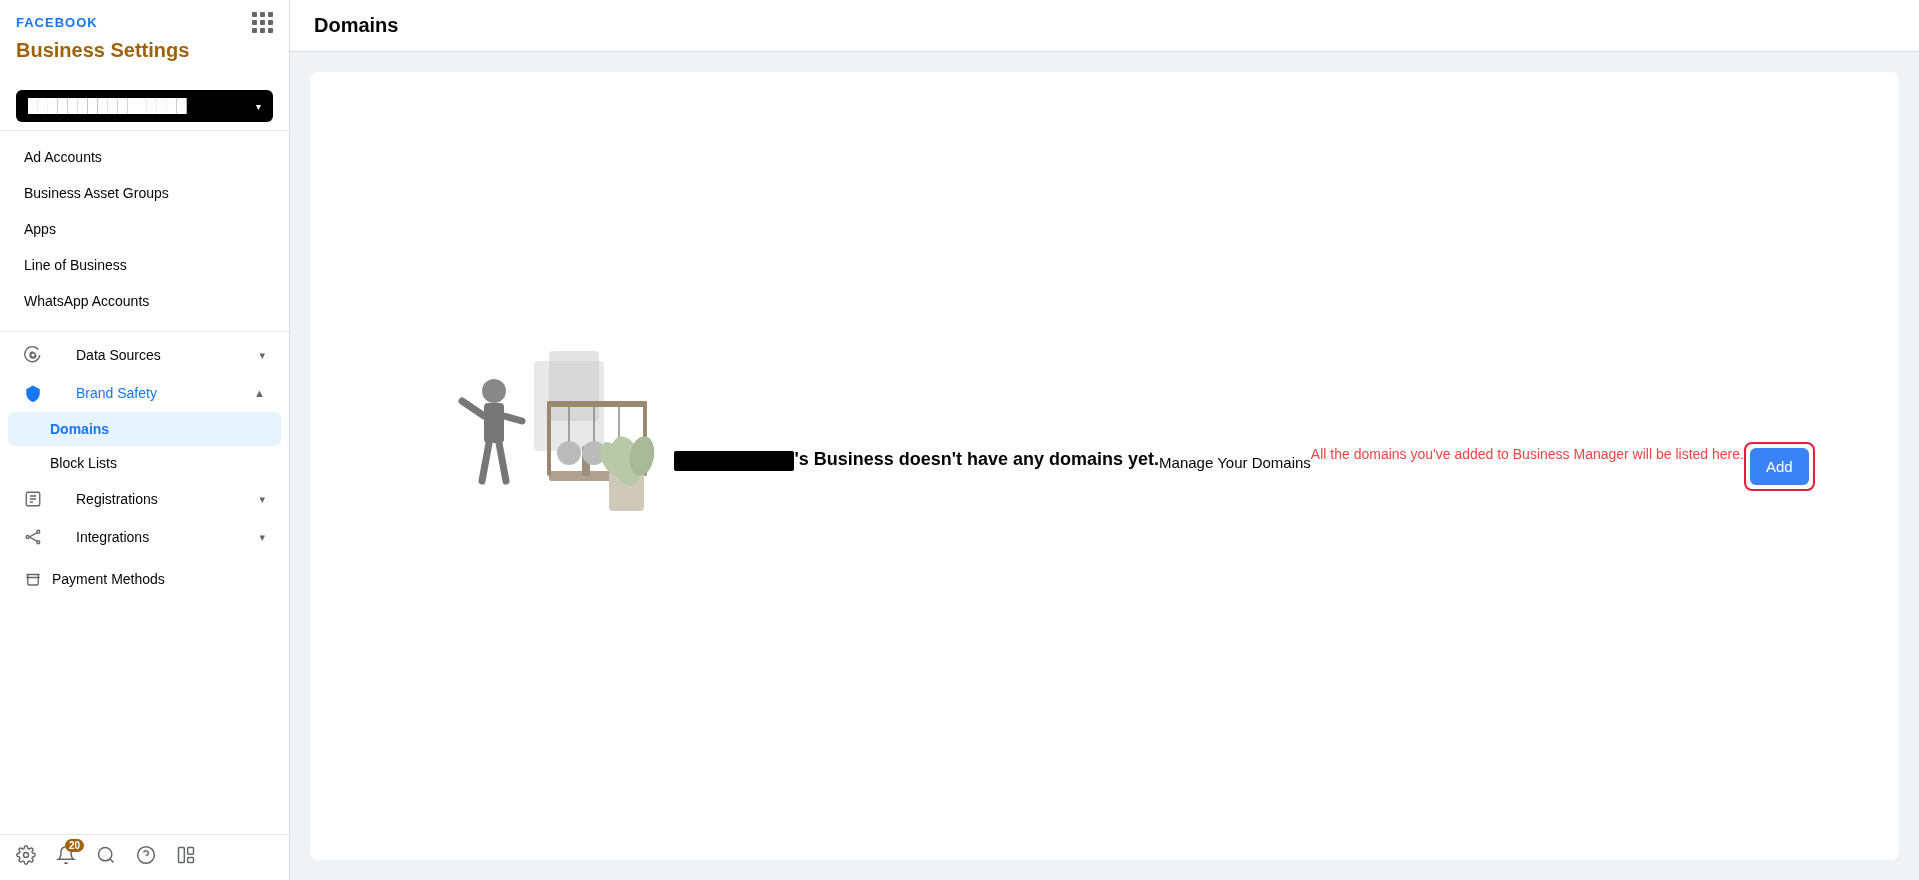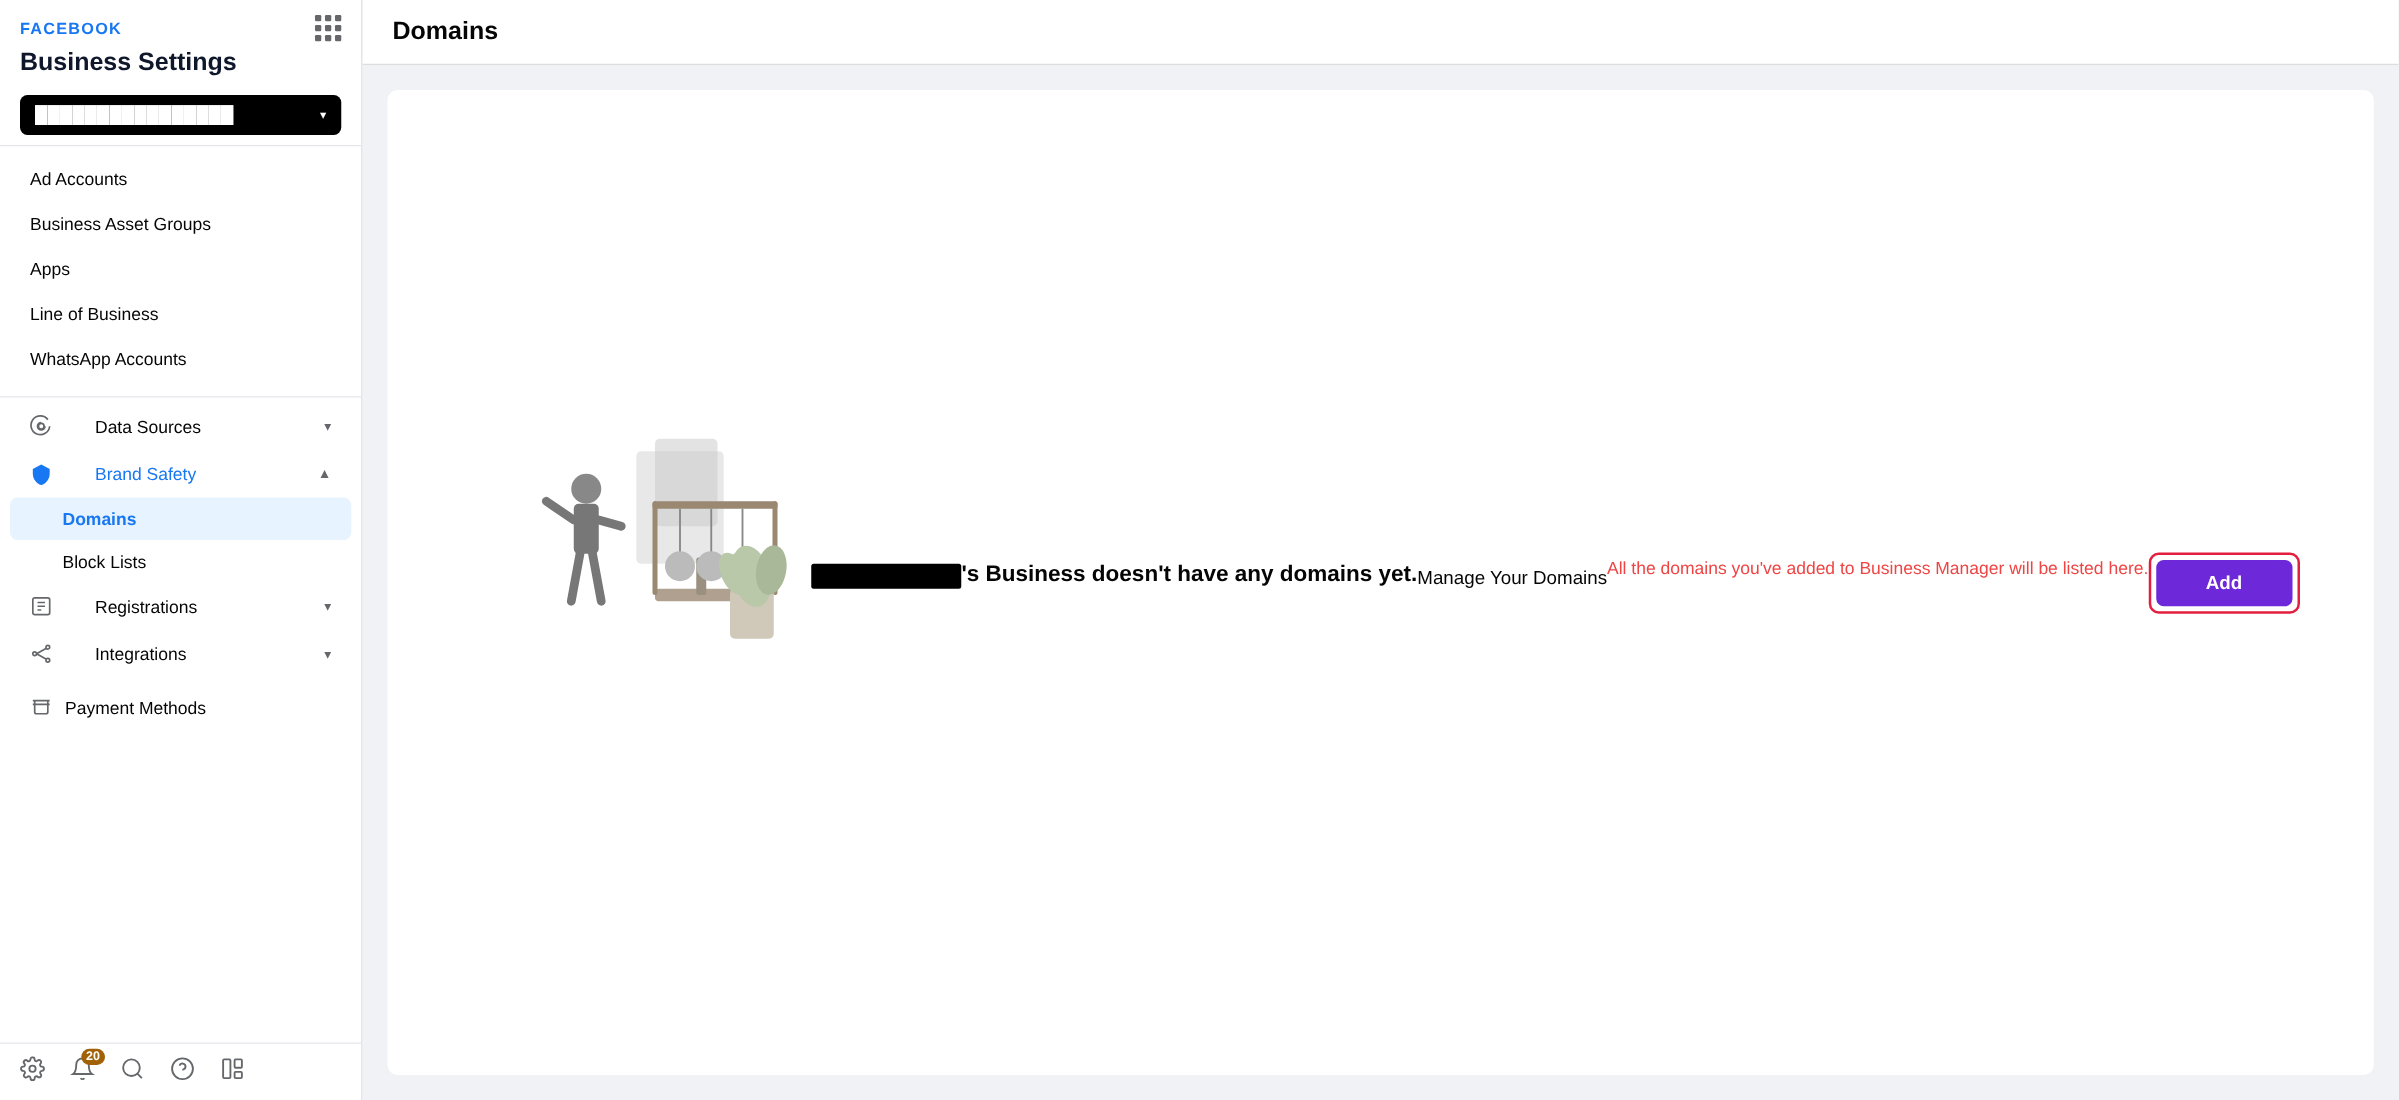--- a/index.html
+++ b/index.html
@@ -42,22 +42,22 @@
     .grid-icon span {
       width: 5px;
       height: 5px;
       background: #65676b;
       border-radius: 1px;
       display: block;
     }
     .business-settings-title {
       font-size: 20px;
       font-weight: 700;
-      color: #0f172a;
-      margin-bottom: 14px;
+      color: #a16207;
+      margin-bottom: 28px;
     }
     .account-selector {
       display: flex;
       align-items: center;
       justify-content: space-between;
       background: #000;
       color: #fff;
       border-radius: 6px;
       padding: 8px 12px;
       cursor: pointer;
@@ -73,21 +73,21 @@
       margin-left: 8px;
       font-size: 10px;
     }
 
     
     .nav-section {
       padding: 8px 0;
     }
     .nav-item {
       display: flex;
-      align-items: flex-end;
+      align-items: center;
       padding: 10px 16px;
       cursor: pointer;
       font-size: 14px;
       color: #050505;
       border-radius: 6px;
       margin: 0 8px;
       position: relative;
     }
     .nav-item-icon {
       margin-right: 10px;
@@ -237,27 +237,27 @@
       color: #ef4444;
       text-align: center;
       margin-bottom: 24px;
     }
     .add-button-wrapper {
       border: 2px solid #e41e3f;
       padding: 4px;
       border-radius: 8px;
     }
     .add-button {
-      background: #6d28d9;
+      background: #3b82f6;
       color: #fff;
       border: none;
       border-radius: 6px;
-      padding: 10px 40px;
+      padding: 10px 16px;
       font-size: 15px;
-      font-weight: 700;
+      font-weight: 400;
       cursor: pointer;
     }
 
     
     .shield-svg {
       width: 18px;
       height: 18px;
       fill: #1877f2;
     }
     .registrations-svg, .integrations-svg, .data-sources-svg, .payment-svg {

